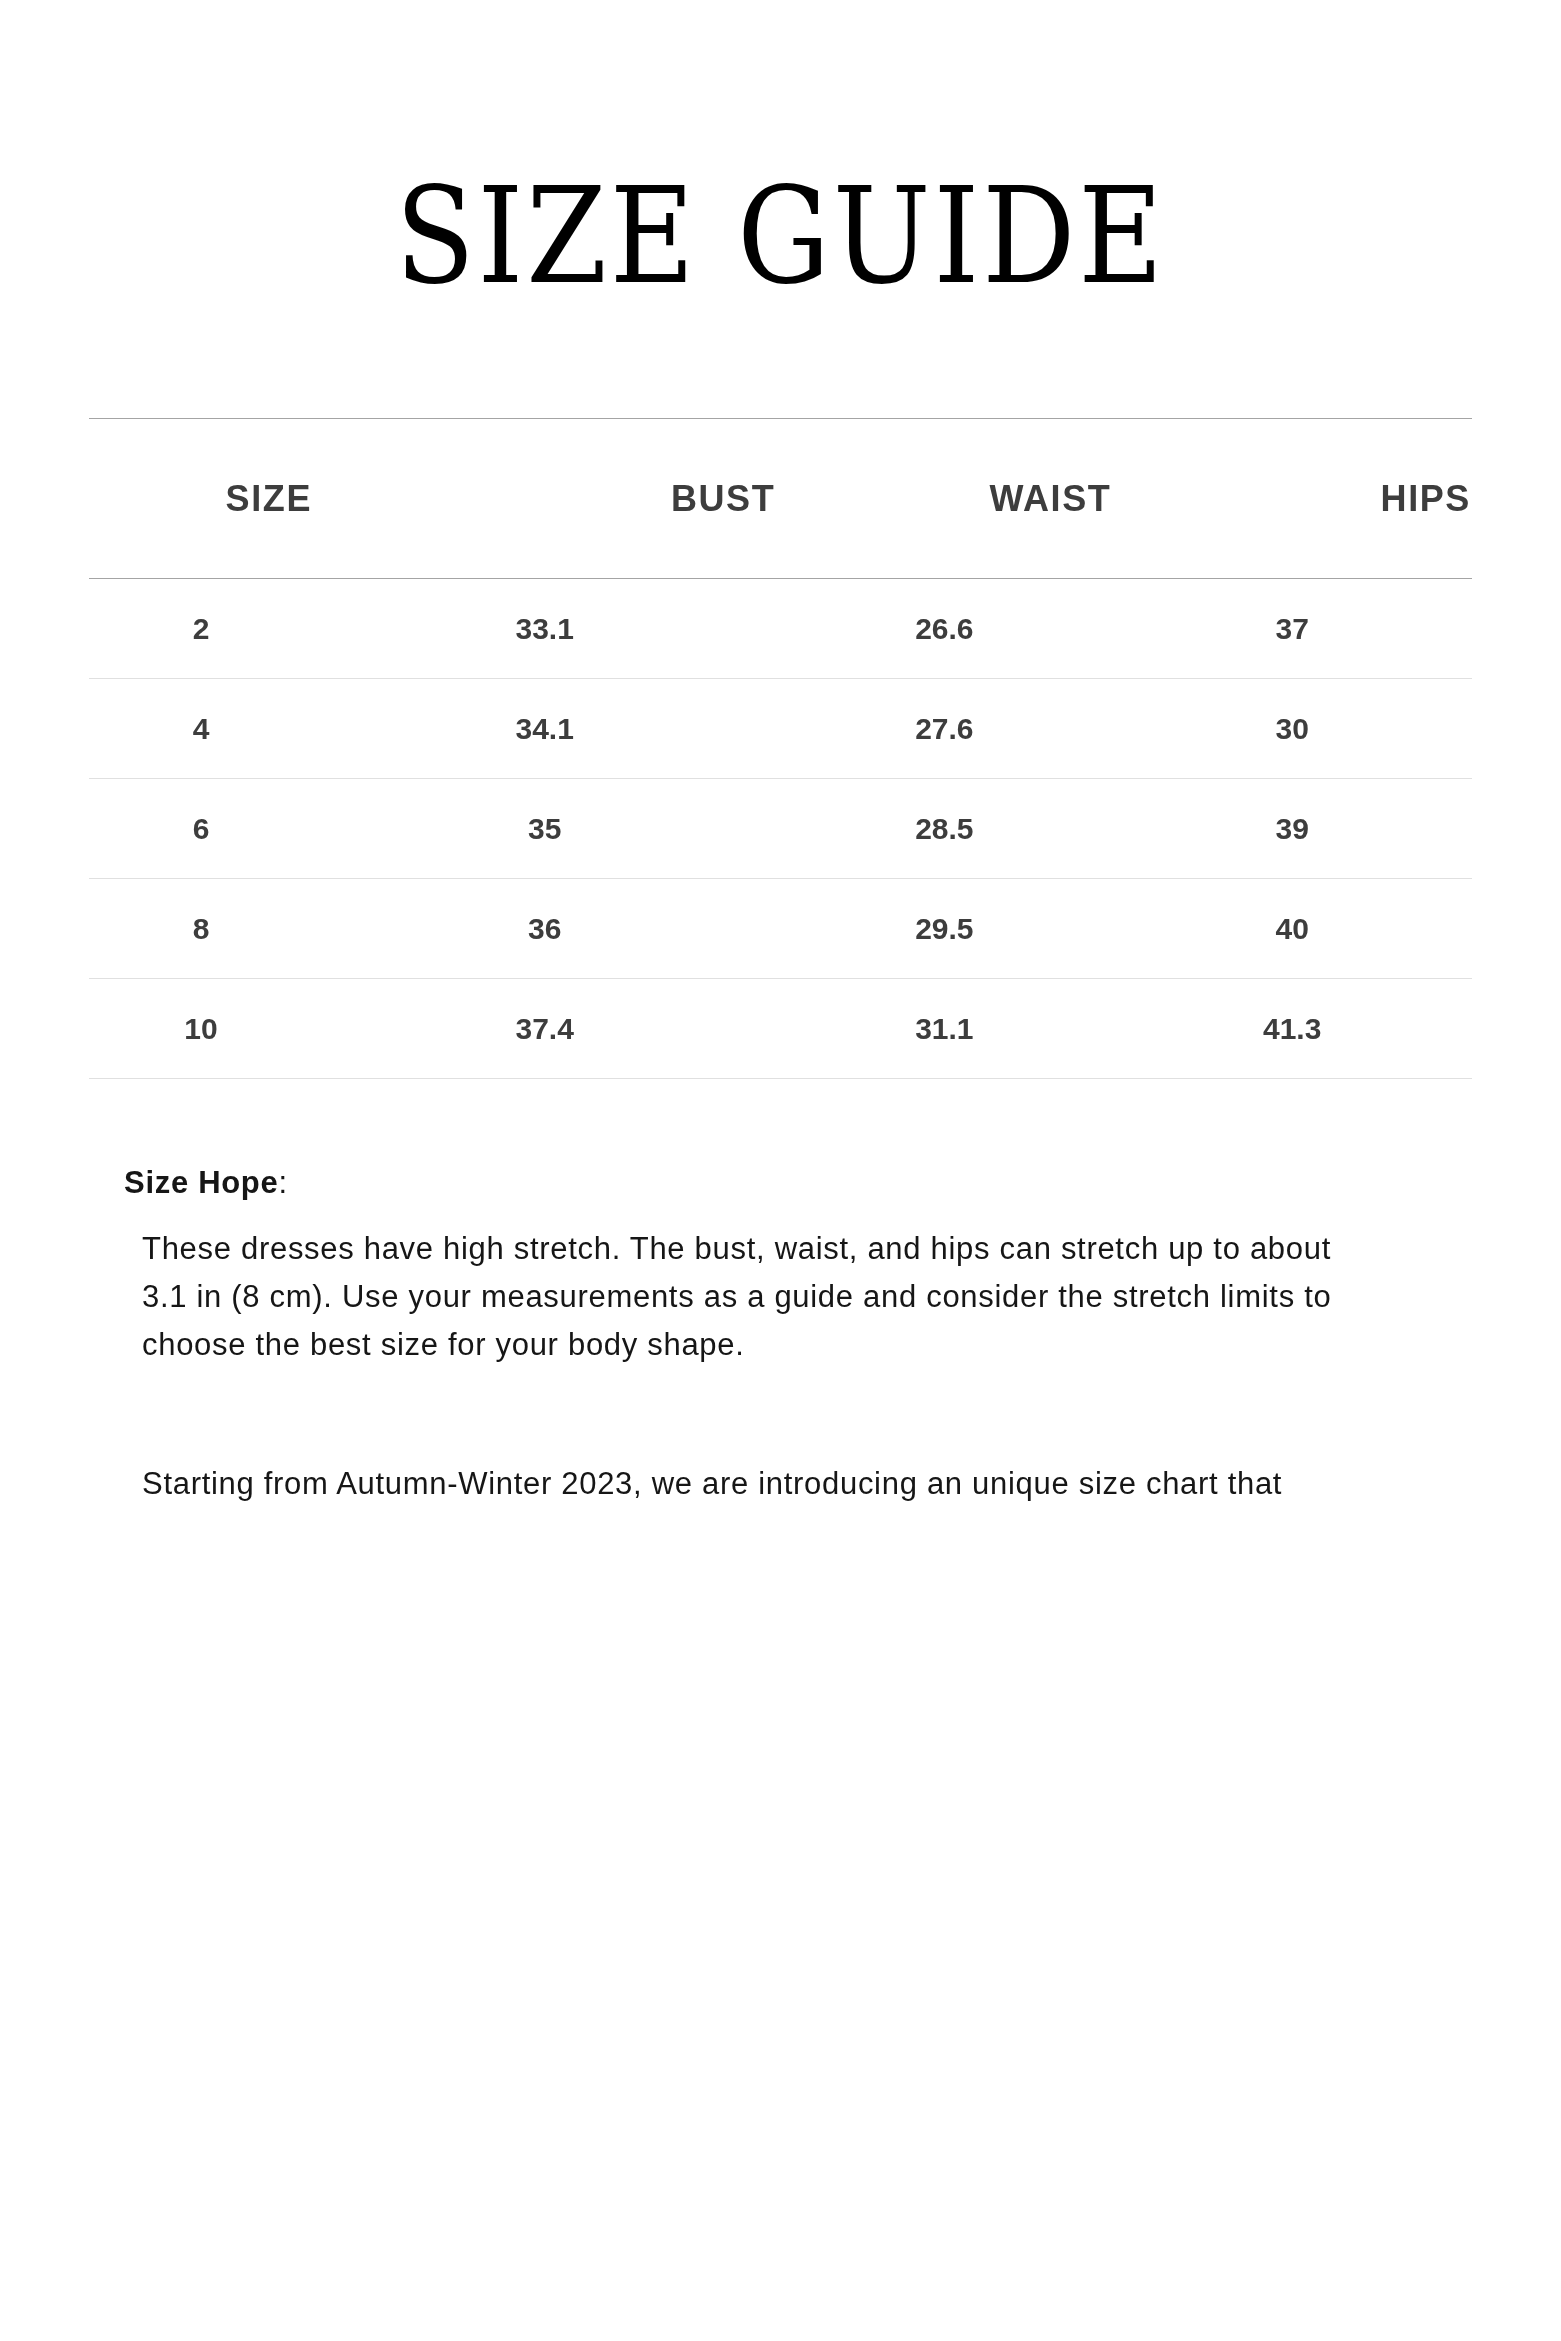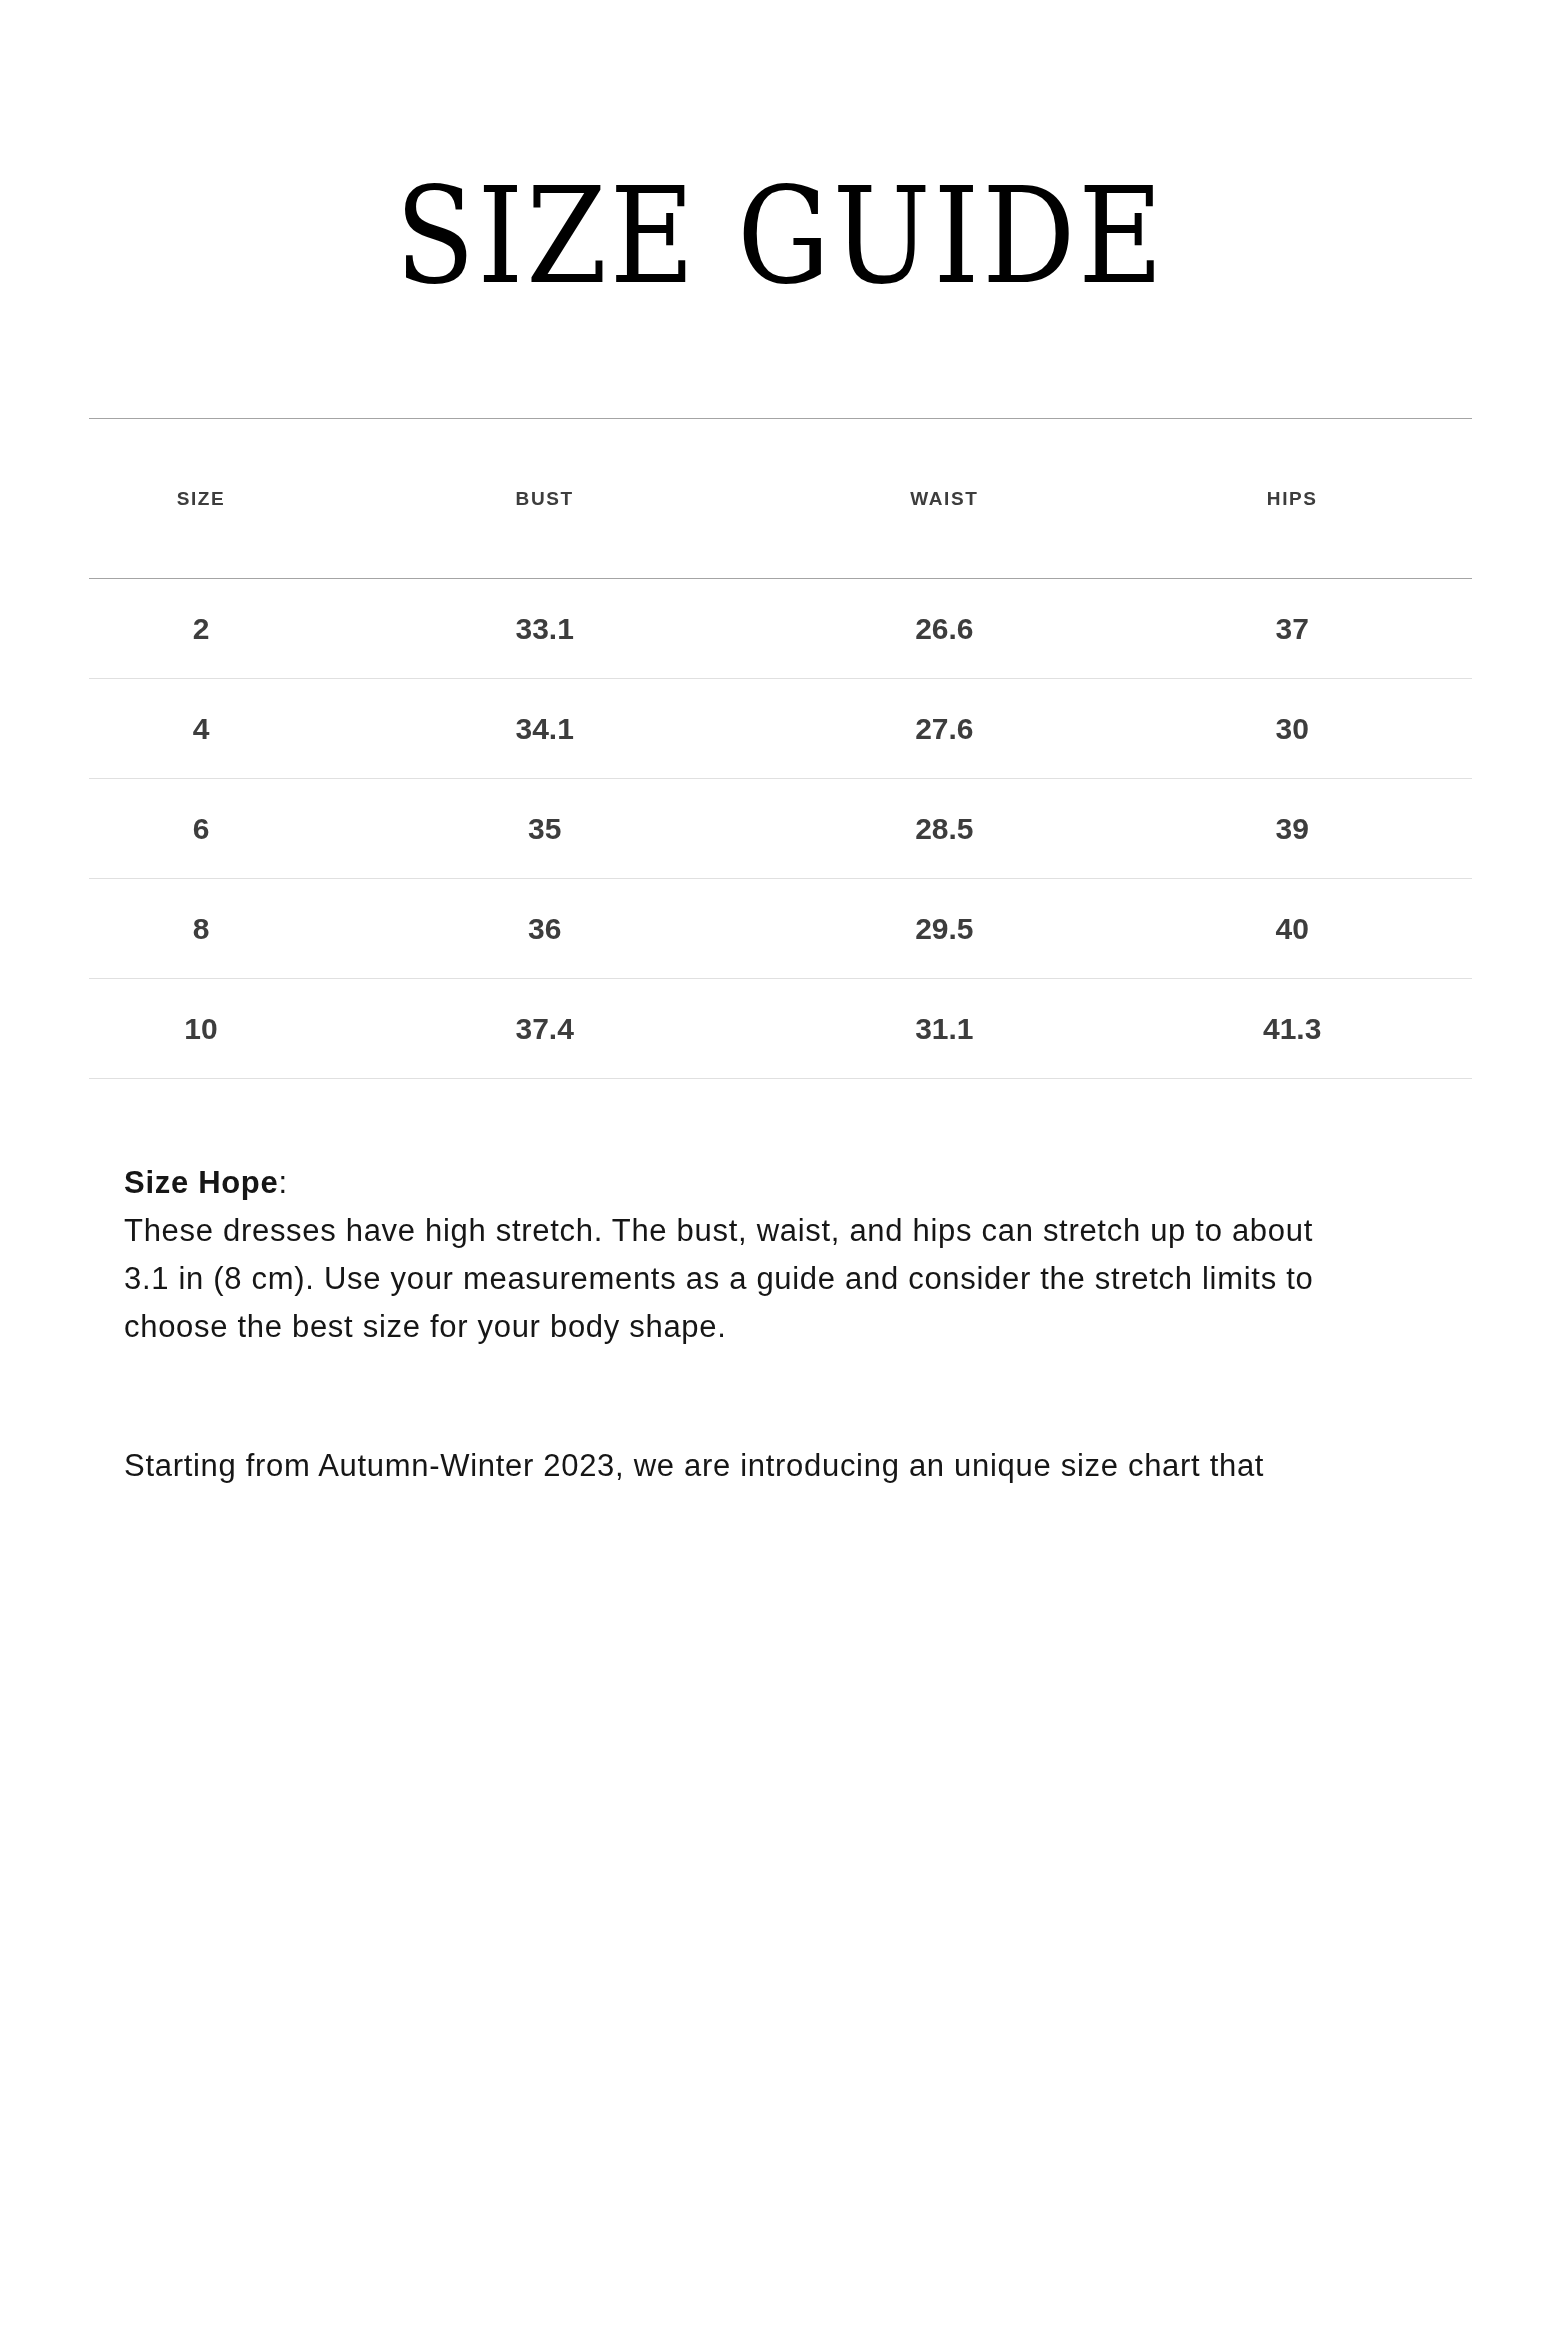--- a/index.html
+++ b/index.html
@@ -37,25 +37,25 @@
     table-layout: fixed;
   }
   col.c1 { width: 16.2%; }
   col.c2 { width: 33.5%; }
   col.c3 { width: 24.3%; }
   col.c4 { width: 26.0%; }
   table.size-table thead th {
     height: 157px;
     border-top: 1.6px solid #a4a4a4;
     border-bottom: 1.6px solid #a4a4a4;
-    font-size: 19px;
+    font-size: 36px;
     font-weight: 700;
     letter-spacing: 1.6px;
     color: #3d3d3d;
-    text-align: center;
+    text-align: right;
     vertical-align: middle;
   }
   table.size-table tbody td,
   table.size-table tbody th.rowhead {
     height: 97px;
     border-bottom: 1.6px solid #e0e0e0;
     font-size: 30px;
     font-weight: 700;
     color: #3d3d3d;
     text-align: center;
@@ -67,21 +67,21 @@
   
   .content {
     margin: 80px 80px 0 124px;
     font-size: 31px;
     line-height: 48px;
     letter-spacing: 0.7px;
     color: #161616;
   }
   .tips-heading { font-weight: 700; }
   .tips-heading .colon { font-weight: 400; }
-  .paragraph { margin: 0; }
+  .paragraph { margin: 18px; }
   .paragraph.spaced { margin-top: 91px; }
   .line { white-space: nowrap; }
 </style>
 </head>
 <body>
 
 <h1 class="page-title">SIZE GUIDE</h1>
 
 <div class="table-wrap">
   <table class="size-table">

